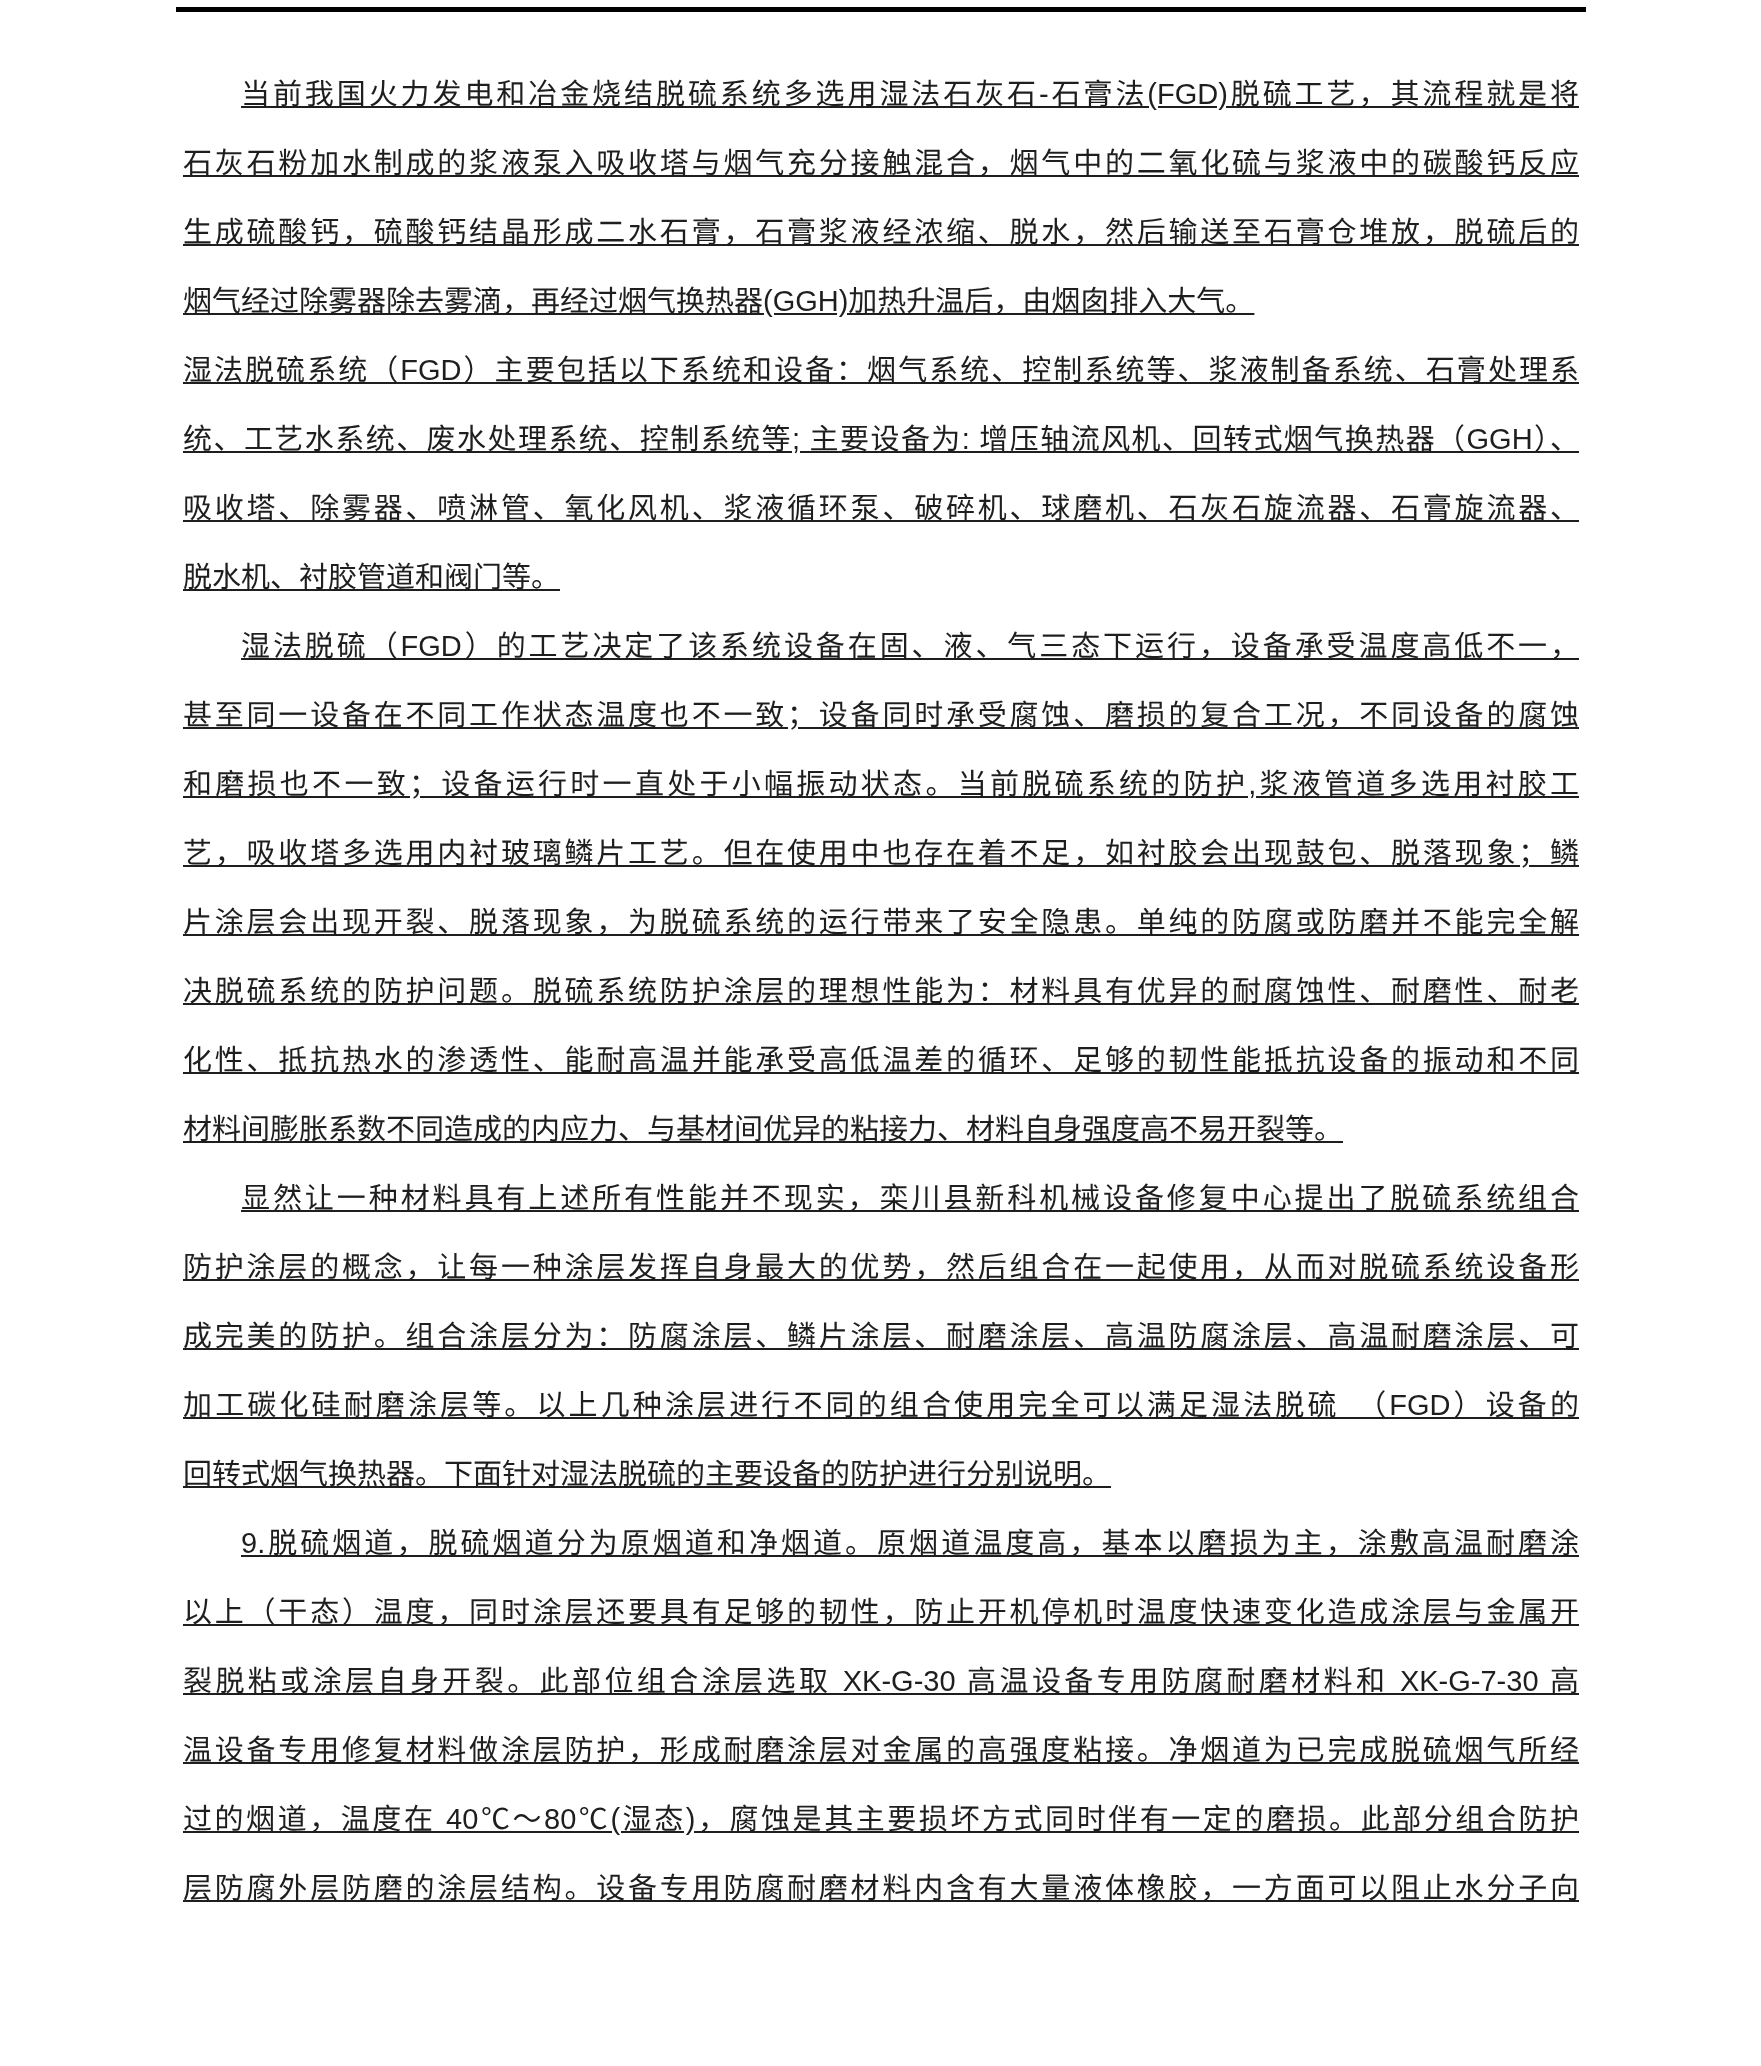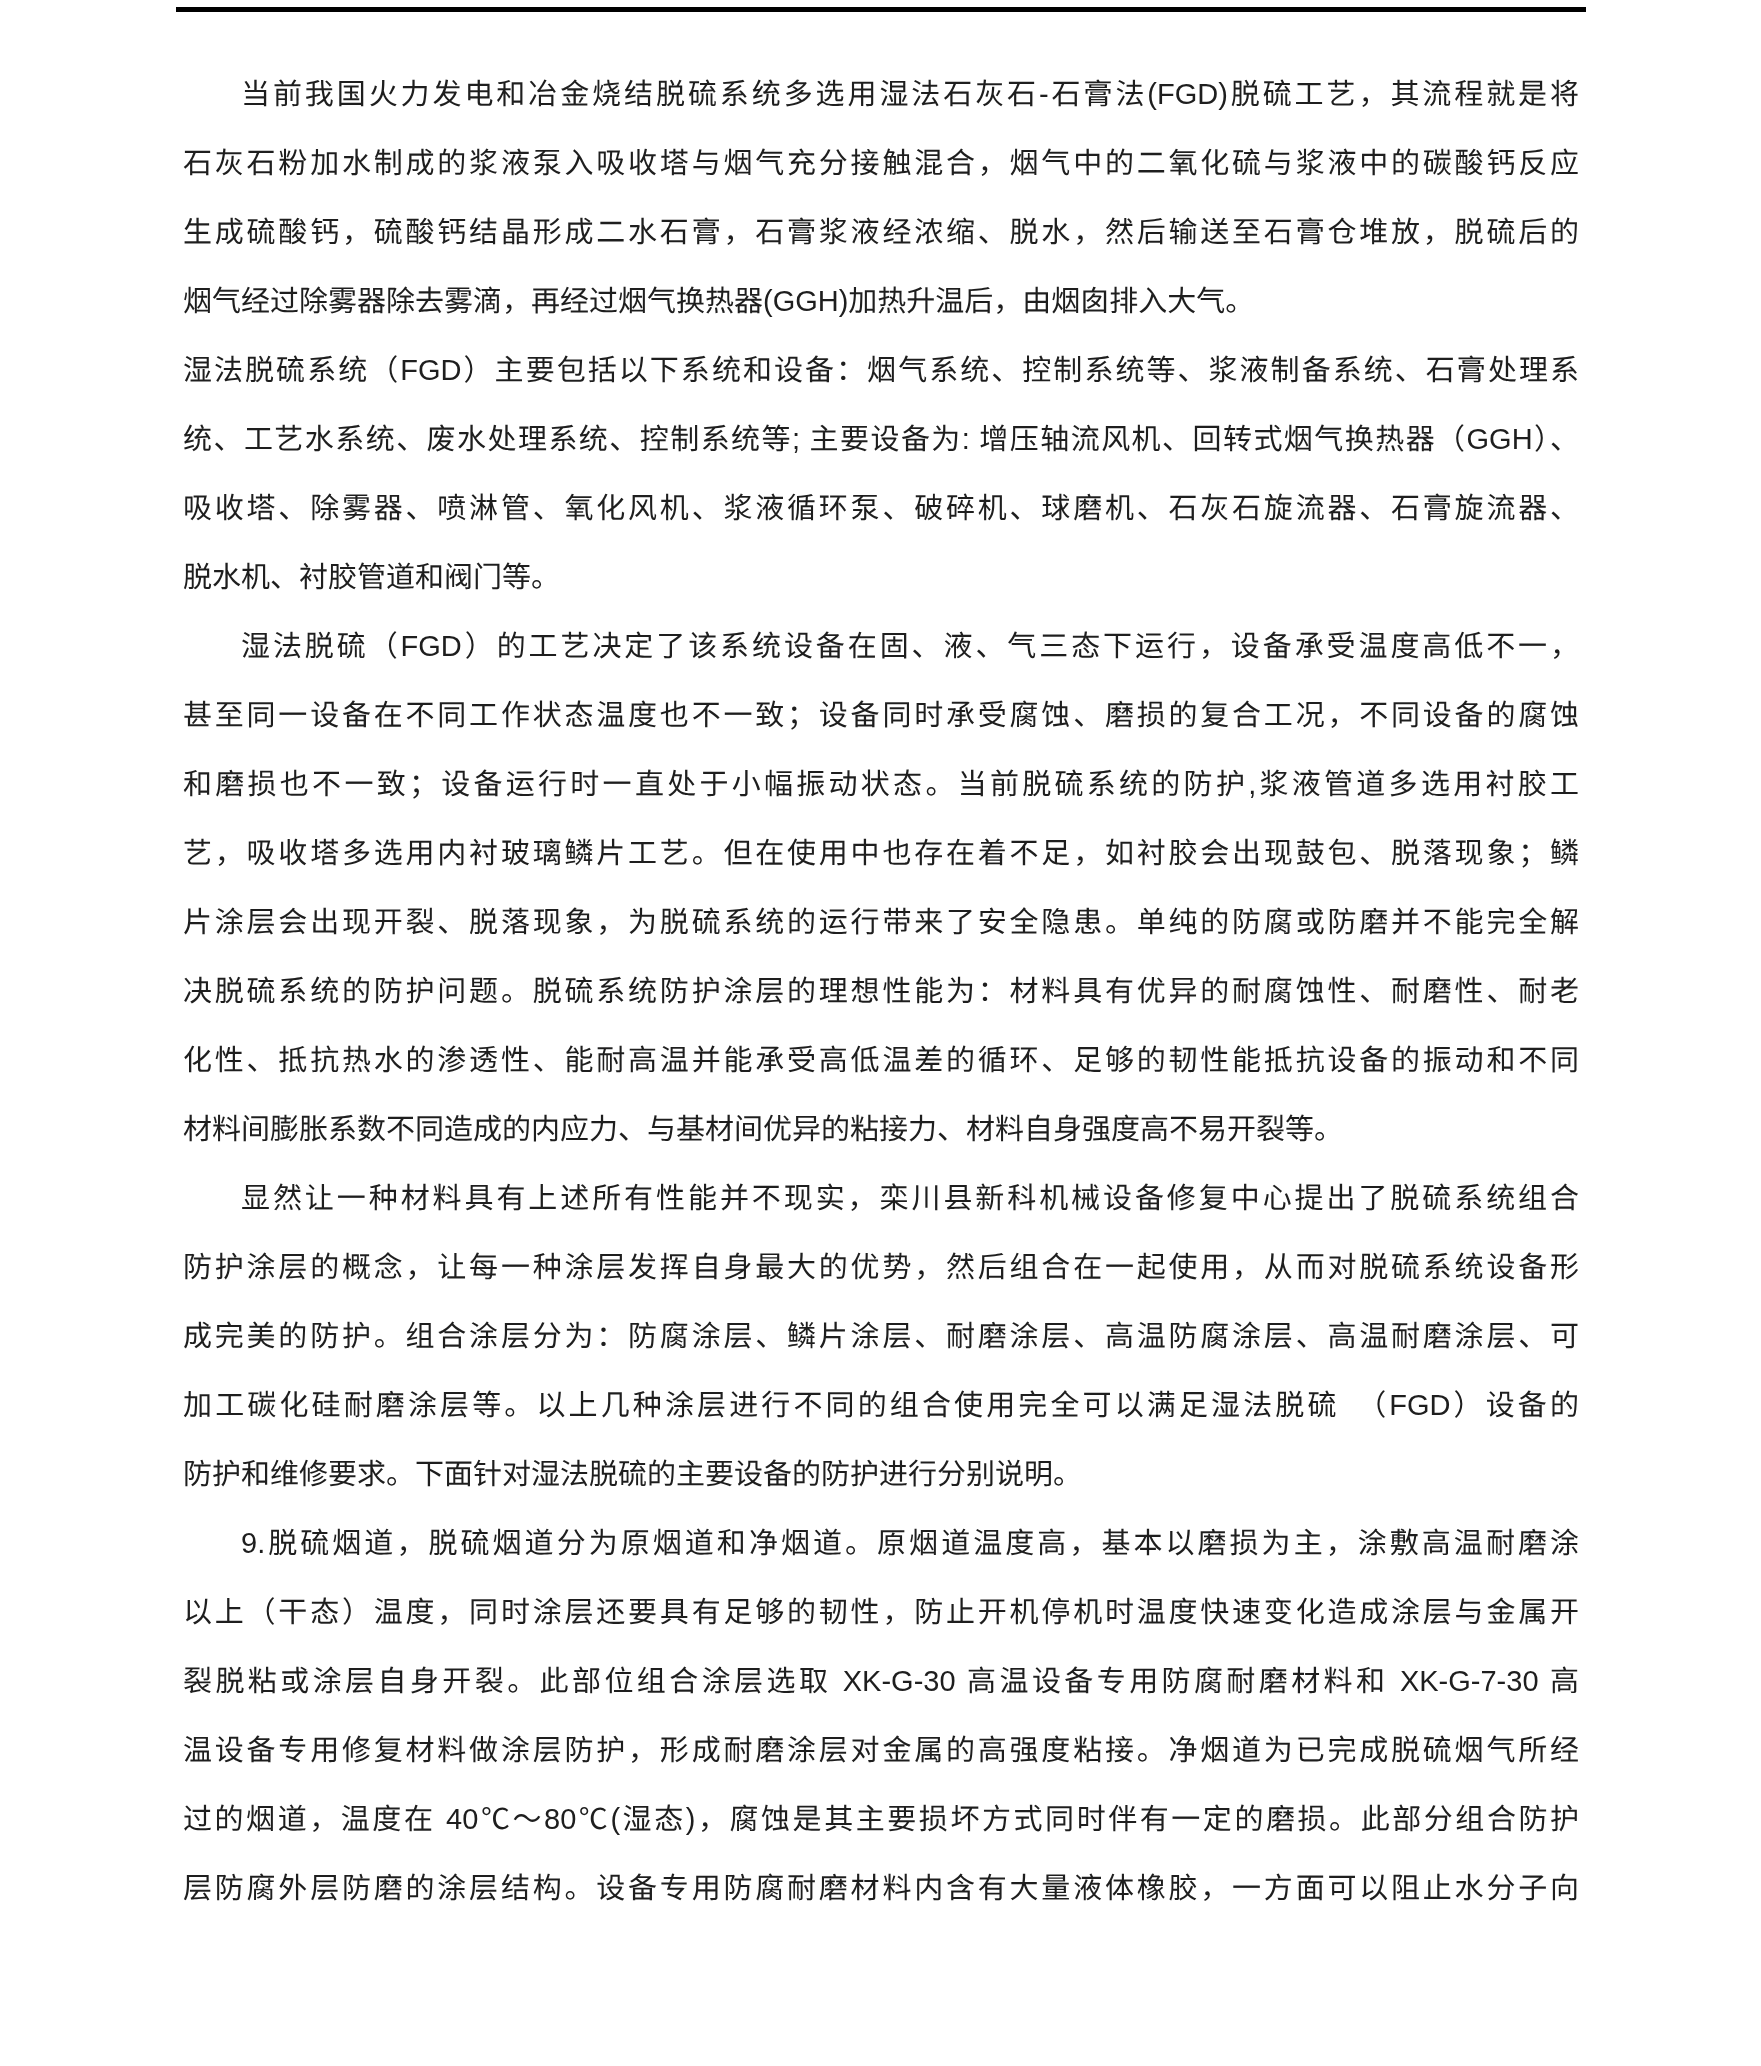--- a/index.html
+++ b/index.html
@@ -28,20 +28,21 @@
     font-size: 29px;
     font-weight: 500;
   }
   .line {
     height: 69px;
     line-height: 69px;
     text-align: justify;
     text-align-last: justify;
     overflow: hidden;
     white-space: nowrap;
+    text-decoration: underline;
   }
   .line.short { text-align-last: left; }
   .line.indent { text-indent: 58px; }
 </style>
 </head>
 <body>
 
 <div class="header-rule"></div>
 
 <div class="doc">
@@ -58,21 +59,21 @@
   <div class="line">和磨损也不一致；设备运行时一直处于小幅振动状态。当前脱硫系统的防护,浆液管道多选用衬胶工</div>
   <div class="line">艺，吸收塔多选用内衬玻璃鳞片工艺。但在使用中也存在着不足，如衬胶会出现鼓包、脱落现象；鳞</div>
   <div class="line">片涂层会出现开裂、脱落现象，为脱硫系统的运行带来了安全隐患。单纯的防腐或防磨并不能完全解</div>
   <div class="line">决脱硫系统的防护问题。脱硫系统防护涂层的理想性能为：材料具有优异的耐腐蚀性、耐磨性、耐老</div>
   <div class="line">化性、抵抗热水的渗透性、能耐高温并能承受高低温差的循环、足够的韧性能抵抗设备的振动和不同</div>
   <div class="line short">材料间膨胀系数不同造成的内应力、与基材间优异的粘接力、材料自身强度高不易开裂等。</div>
   <div class="line indent">显然让一种材料具有上述所有性能并不现实，栾川县新科机械设备修复中心提出了脱硫系统组合</div>
   <div class="line">防护涂层的概念，让每一种涂层发挥自身最大的优势，然后组合在一起使用，从而对脱硫系统设备形</div>
   <div class="line">成完美的防护。组合涂层分为：防腐涂层、鳞片涂层、耐磨涂层、高温防腐涂层、高温耐磨涂层、可</div>
   <div class="line">加工碳化硅耐磨涂层等。以上几种涂层进行不同的组合使用完全可以满足湿法脱硫　（FGD）设备的</div>
-  <div class="line short">防护和维修要求。下面针对湿法脱硫的主要设备的防护进行分别说明。</div>
+  <div class="line short">回转式烟气换热器。下面针对湿法脱硫的主要设备的防护进行分别说明。</div>
   <div class="line indent">9.脱硫烟道，脱硫烟道分为原烟道和净烟道。原烟道温度高，基本以磨损为主，涂敷高温耐磨涂</div>
   <div class="line">以上（干态）温度，同时涂层还要具有足够的韧性，防止开机停机时温度快速变化造成涂层与金属开</div>
   <div class="line">裂脱粘或涂层自身开裂。此部位组合涂层选取 XK-G-30 高温设备专用防腐耐磨材料和 XK-G-7-30 高</div>
   <div class="line">温设备专用修复材料做涂层防护，形成耐磨涂层对金属的高强度粘接。净烟道为已完成脱硫烟气所经</div>
   <div class="line">过的烟道，温度在 40℃～80℃(湿态)，腐蚀是其主要损坏方式同时伴有一定的磨损。此部分组合防护</div>
   <div class="line">层防腐外层防磨的涂层结构。设备专用防腐耐磨材料内含有大量液体橡胶，一方面可以阻止水分子向</div>
 </div>
 
 
 </body></html>

